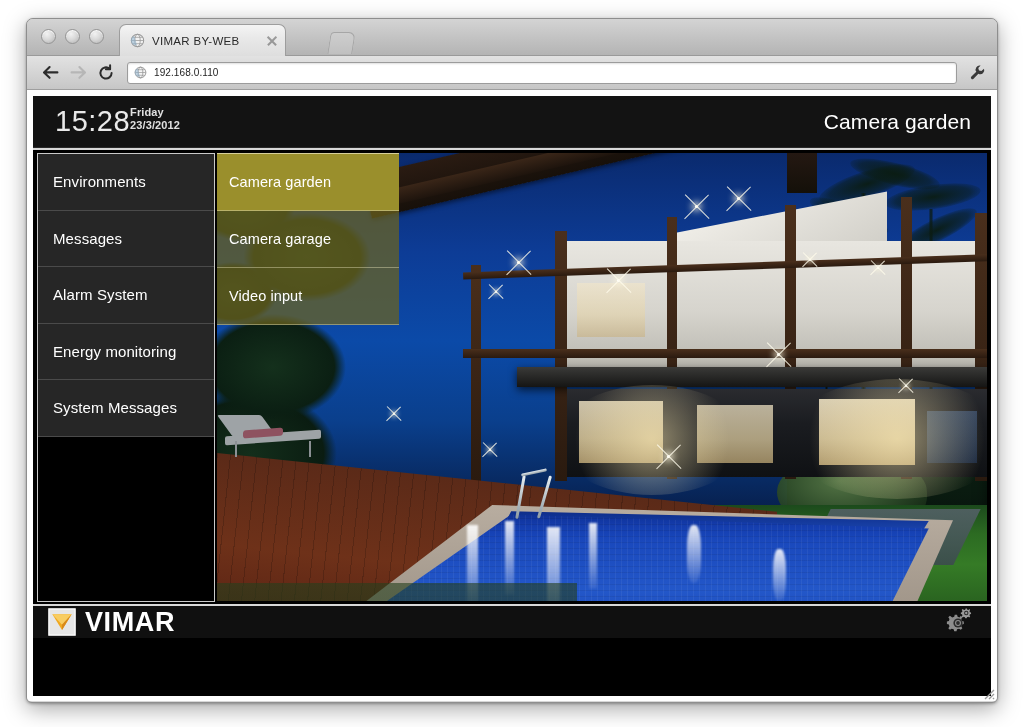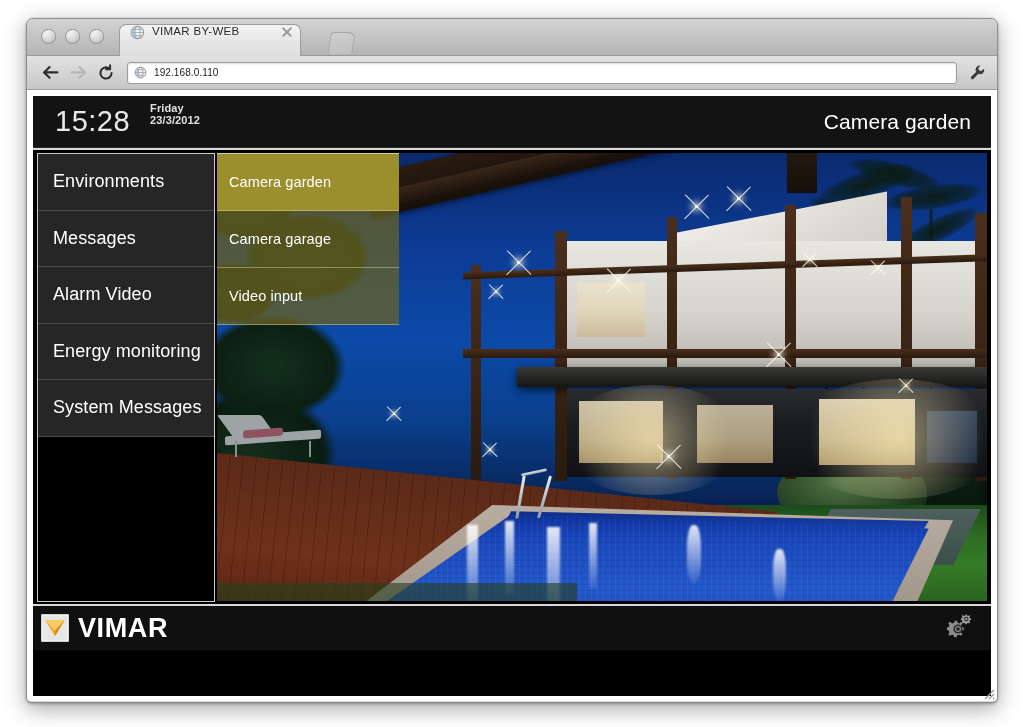--- a/index.html
+++ b/index.html
@@ -59,28 +59,28 @@
     border-radius: 50%;
     background: radial-gradient(circle at 38% 30%, #f2f2f2 0%, #d8d8d8 48%, #b0b0b0 100%);
     border: 1px solid #949494;
     box-shadow: inset 0 1px 1px rgba(255,255,255,0.85);
   }
 
   #tab-active {
     position: absolute;
     left: 92px;
     top: 5px;
-    width: 182px;
+    width: 167px;
     height: 32px;
     background: linear-gradient(to bottom, #f4f4f4 0%, #e8e8e8 45%, #dedede 100%);
     border: 1px solid #9d9d9d;
     border-bottom: none;
     border-radius: 7px 7px 0 0;
     display: flex;
-    align-items: flex-start;
+    align-items: center;
     padding: 0 6px 0 10px;
   }
   #tab-favicon {
     width: 15px; height: 15px;
     flex: 0 0 15px;
     margin-right: 7px;
   }
   #tab-title {
     flex: 1;
     font-size: 11.5px;
@@ -180,22 +180,22 @@
     height: 52px;
     background: #131313;
     display: flex;
     align-items: center;
     justify-content: space-between;
     padding: 0 14px 0 22px;
     border-bottom: 1px solid #2a2a2a;
   }
   #clock-block {
     display: flex;
-    align-items: flex-start;
-    gap: 20px;
+    align-items: center;
+    gap: 0;
   }
   #clock-time {
     font-size: 29px;
     color: #e9e9e9;
     font-weight: 500;
     letter-spacing: 0.5px;
   }
   #clock-date {
     display: flex;
     flex-direction: column;
@@ -237,21 +237,21 @@
     overflow: hidden;
   }
   .menu-item {
     height: 56.5px;
     display: flex;
     align-items: center;
     padding-left: 15px;
     background: #262626;
     border-bottom: 1px solid #4a4a4a;
     color: #ffffff;
-    font-size: 18px;
+    font-size: 15px;
     letter-spacing: 0.1px;
   }
   .menu-item.selected {
     background: #9e9230;
     border-bottom-color: #b6a84a;
   }
   #sidebar-filler {
     background: #000000;
     height: 120px;
   }
@@ -291,27 +291,27 @@
     bottom: 3px;
     overflow: hidden;
     background: #0a1020;
     z-index: 1;
   }
   #camera-photo { position: absolute; inset: 0; }
 
   
   #app-footer {
     position: relative;
-    height: 46px;
+    height: 34px;
     background: #101010;
     border-top: 2px solid #d8d8d8;
     display: flex;
     align-items: center;
     justify-content: space-between;
-    padding: 0 18px 0 8px;
+    padding: 0 18px 0 15px;
   }
   #brand {
     display: flex;
     align-items: center;
     gap: 9px;
   }
   #brand-mark {
     width: 28px; height: 28px;
     flex: 0 0 28px;
   }
@@ -747,21 +747,21 @@
           </div>
 
           <div id="sidebar">
             <div class="menu-item">
               <span>Environments</span>
             </div>
             <div class="menu-item">
               <span>Messages</span>
             </div>
             <div class="menu-item">
-              <span>Alarm Video</span>
+              <span>Alarm System</span>
             </div>
             <div class="menu-item">
               <span>Energy monitoring</span>
             </div>
             <div class="menu-item">
               <span>System Messages</span>
             </div>
             <div id="sidebar-filler"></div>
           </div>
 

